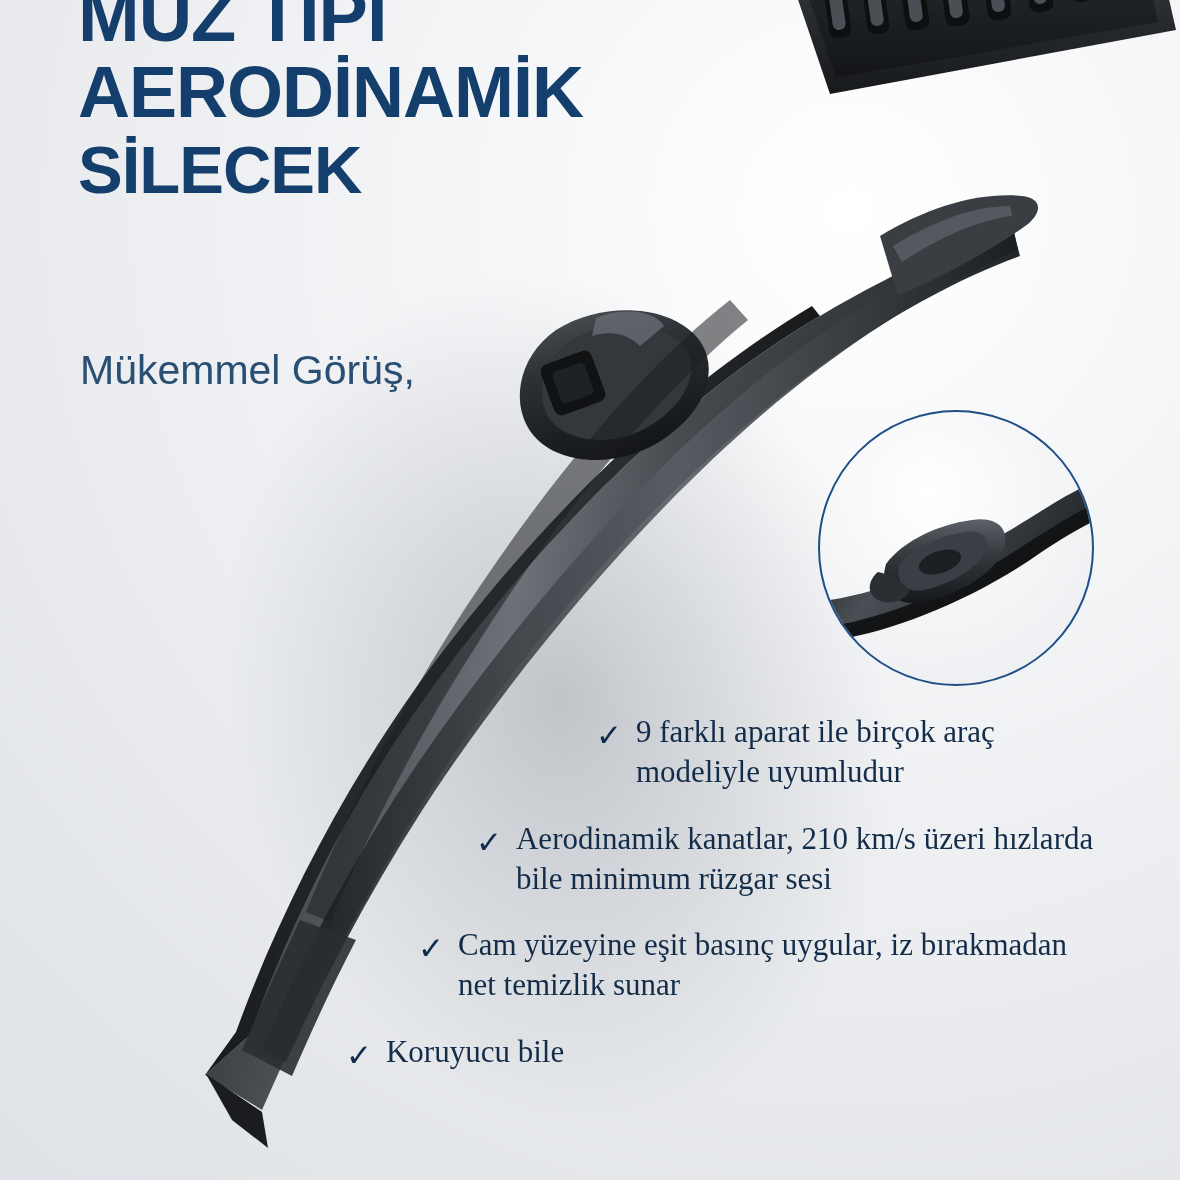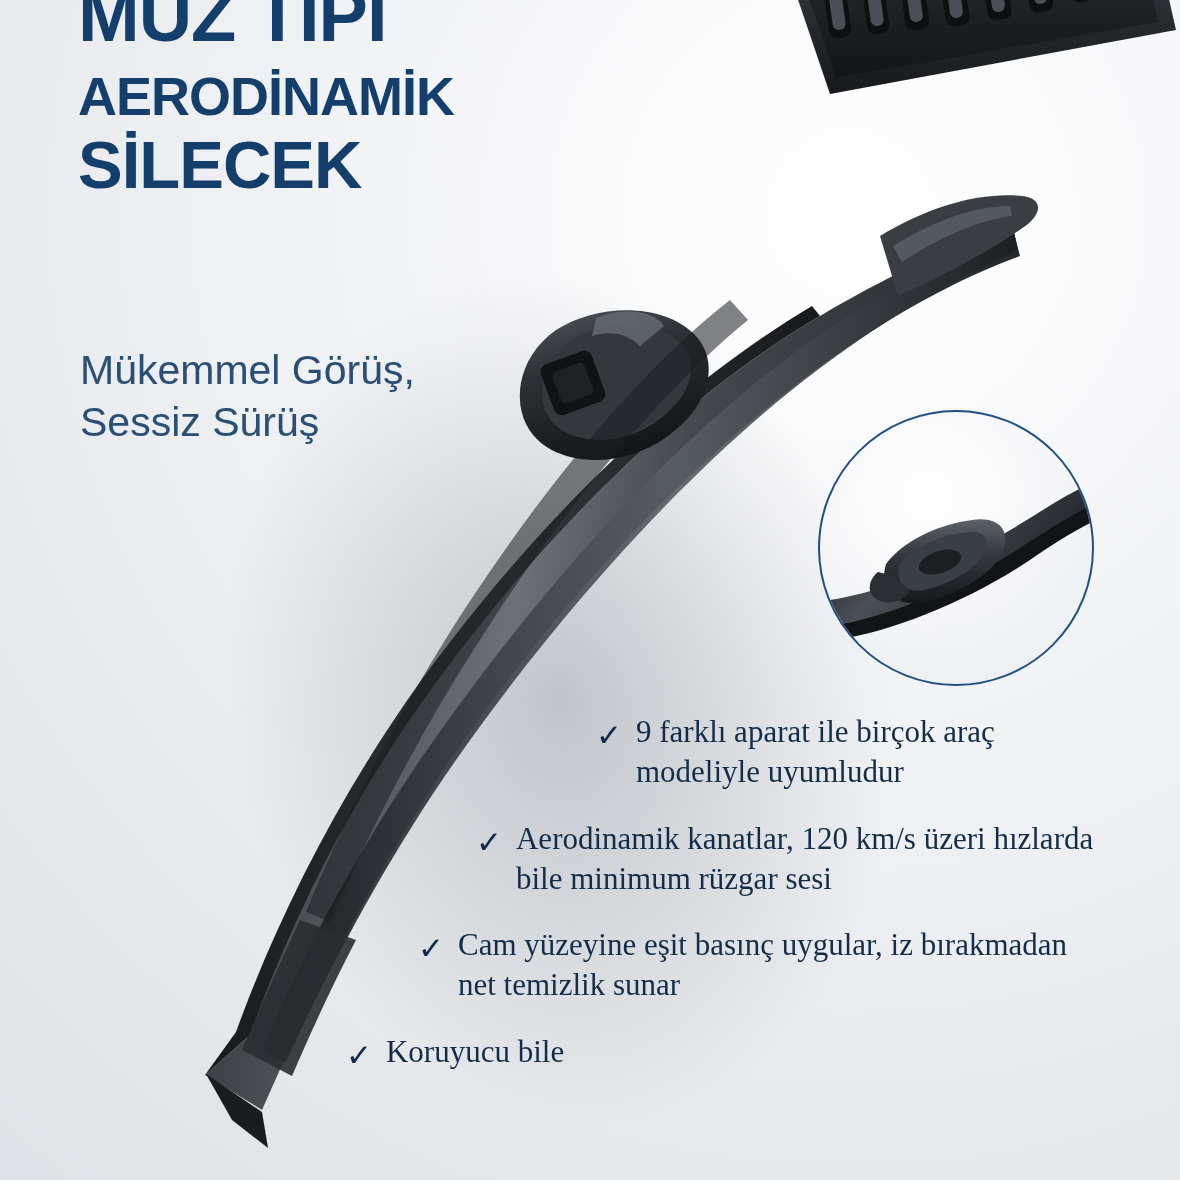--- a/index.html
+++ b/index.html
@@ -18,21 +18,21 @@
 
   
   .headline{
     position:absolute;left:78px;top:-20px;
     color:#143e6b;
     font-weight:bold;
     line-height:0.98;
     letter-spacing:-1px;
   }
   .headline .l1{font-size:74px;display:block;}
-  .headline .l2{font-size:54px;display:block;margin-top:17px;}
+  .headline .l2{font-size:72px;display:block;margin-top:4px;}
   .headline .l3{font-size:67px;display:block;margin-top:10px;}
 
   .subhead{
     position:absolute;left:80px;top:344px;
     color:#2a4f74;
     font-size:41px;
     line-height:1.28;
     font-weight:400;
   }
   .subhead span{display:block;}
@@ -218,21 +218,20 @@
   </div>
 
   <div class="headline">
     <span class="l1">MUZ TİPİ</span>
     <span class="l2">AERODİNAMİK</span>
     <span class="l3">SİLECEK</span>
   </div>
 
   <div class="subhead">
     <span>Mükemmel Görüş,</span>
-    <span>Sessiz Sürüş</span>
   </div>
 
   <div class="inset">
     <svg width="272" height="272" viewBox="0 0 272 272">
       <defs>
         <linearGradient id="iBody" x1="0" y1="0" x2="0" y2="1">
           <stop offset="0%" stop-color="#5c6168"></stop>
           <stop offset="45%" stop-color="#33373c"></stop>
           <stop offset="100%" stop-color="#15171a"></stop>
         </linearGradient>
@@ -260,21 +259,21 @@
     </svg>
   </div>
 
   <div class="features">
     <div class="feat f1">
       <span class="tick">✓</span>
       <span class="txt">9 farklı aparat ile birçok araç modeliyle uyumludur</span>
     </div>
     <div class="feat f2">
       <span class="tick">✓</span>
-      <span class="txt">Aerodinamik kanatlar, 120 km/s üzeri hızlarda bile minimum rüzgar sesi</span>
+      <span class="txt">Aerodinamik kanatlar, 210 km/s üzeri hızlarda bile minimum rüzgar sesi</span>
     </div>
     <div class="feat f3">
       <span class="tick">✓</span>
       <span class="txt">Cam yüzeyine eşit basınç uygular, iz bırakmadan net temizlik sunar</span>
     </div>
     <div class="feat f4">
       <span class="tick">✓</span>
       <span class="txt">Koruyucu bile</span>
     </div>
   </div>

